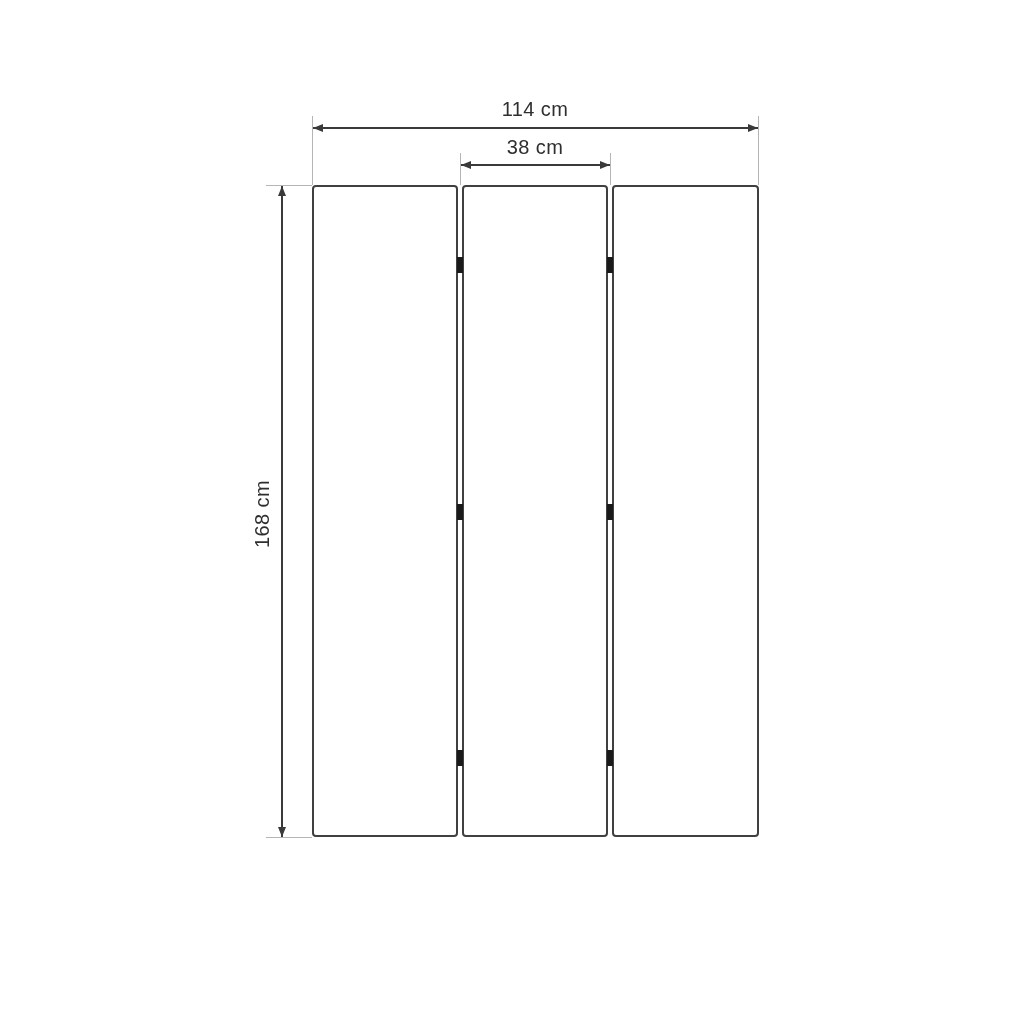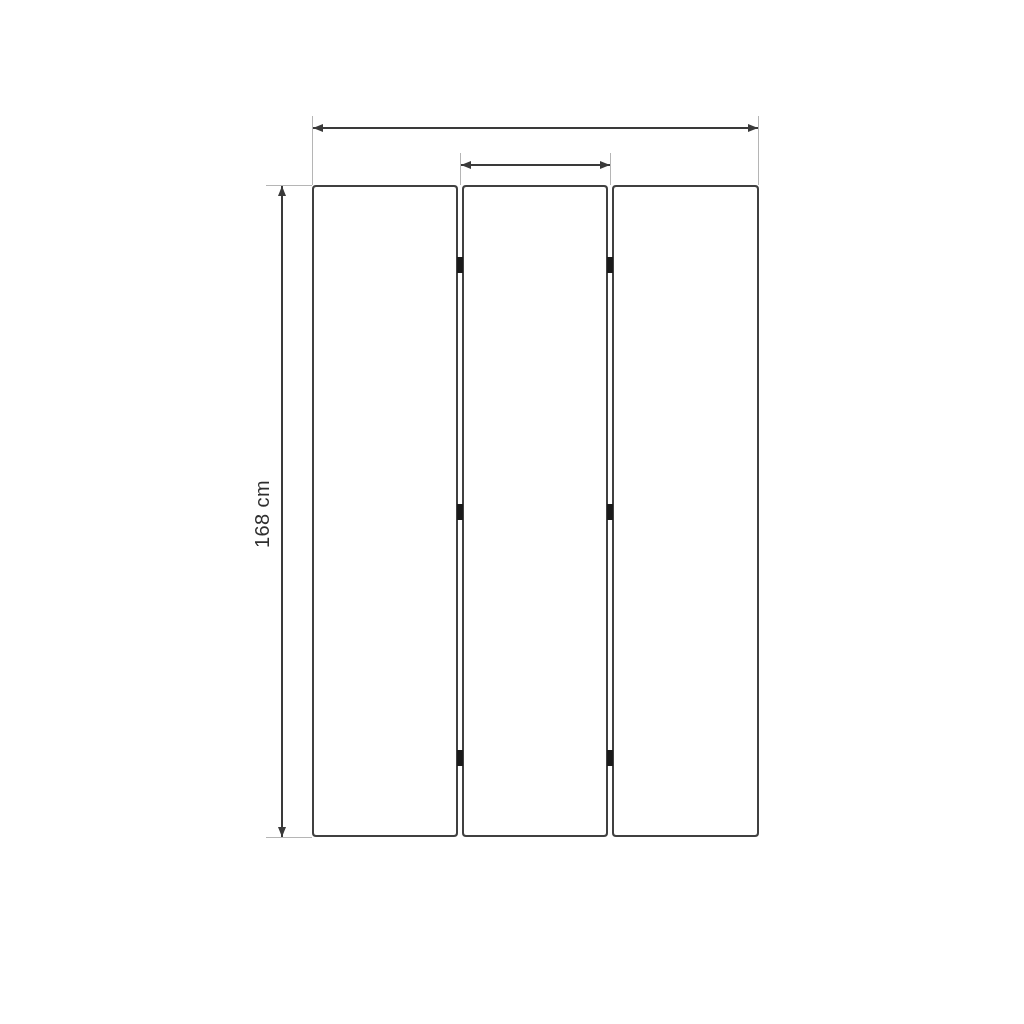--- a/index.html
+++ b/index.html
@@ -103,25 +103,27 @@
   <div class="ext" style="left:758px; top:116px; width:1px; height:69px;"></div>
   <div class="ext" style="left:460px; top:153px; width:1px; height:32px;"></div>
   <div class="ext" style="left:610px; top:153px; width:1px; height:32px;"></div>
   <div class="ext" style="left:266px; top:185px; width:46px; height:1px;"></div>
   <div class="ext" style="left:266px; top:837px; width:46px; height:1px;"></div>
 
   <div class="dim-line" style="left:313px; top:127px; width:445px; height:2px;">
     <span class="arrow arrow-w"></span>
     <span class="arrow arrow-e"></span>
   </div>
+  <div class="dim-label" style="left:435px; top:97px; width:200px;">114 cm</div>
 
   <div class="dim-line" style="left:461px; top:164px; width:149px; height:2px;">
     <span class="arrow arrow-w"></span>
     <span class="arrow arrow-e"></span>
   </div>
+  <div class="dim-label" style="left:445px; top:135px; width:180px;">38 cm</div>
 
   <div class="dim-line" style="left:281px; top:186px; width:2px; height:651px;">
     <span class="arrow arrow-n"></span>
     <span class="arrow arrow-s"></span>
   </div>
   <div class="dim-label rot-ccw" style="left:182px; top:502px; width:160px; height:24px;">168 cm</div>
 
 </div>
 
 </body></html>

